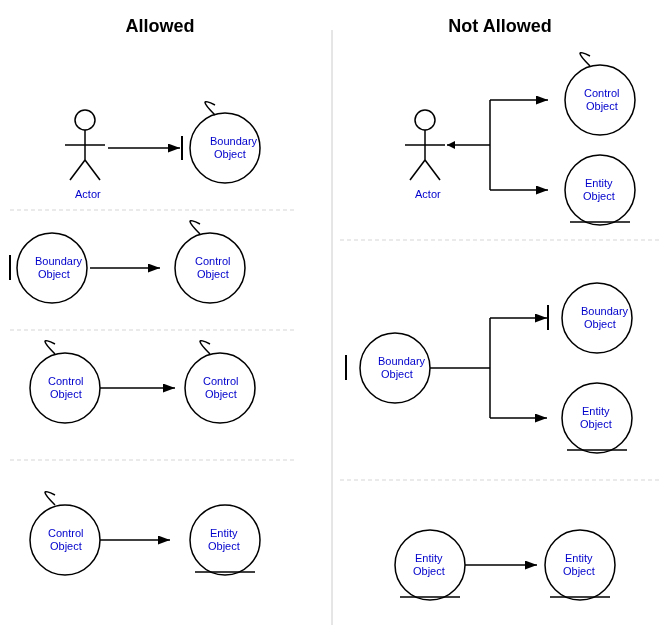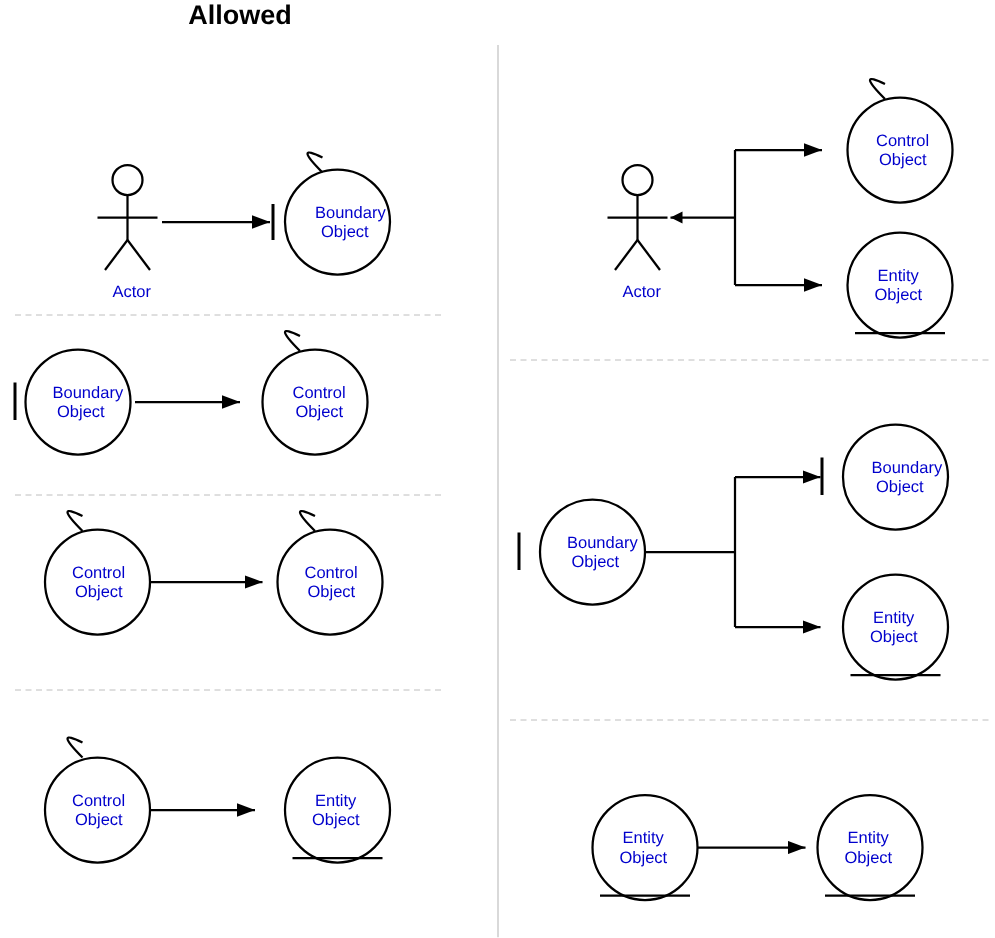--- a/index.html
+++ b/index.html
@@ -14,41 +14,42 @@
     .page-container {
       width: 663px;
       height: 625px;
       position: relative;
     }
     .column-header {
       font-size: 18px;
       font-weight: bold;
       text-align: center;
       position: absolute;
-      top: 0;
+      top: 16px;
     }
     .allowed-header { left: 60px; width: 200px; }
     .not-allowed-header { left: 390px; width: 220px; }
 
     
     .diagram-label {
       font-size: 11px;
       font-family: Arial, sans-serif;
     }
     .actor-label { fill: #0000cc; font-size: 11px; }
     .boundary-label { fill: #0000cc; }
     .control-label { fill: #0000cc; }
     .entity-label { fill: #0000cc; }
   </style>
 </head>
 <body>
 
 <div class="page-container">
 
   <div class="column-header allowed-header">Allowed</div>
+  <div class="column-header not-allowed-header">Not Allowed</div>
 
   <svg width="663" height="625" style="position:absolute;top:0;left:0;">
 
     <line x1="332" y1="30" x2="332" y2="625" stroke="#ccc" stroke-width="1"></line>
 
     <circle cx="85" cy="120" r="10" stroke="#000" stroke-width="1.5" fill="none"></circle>
     <line x1="85" y1="130" x2="85" y2="160" stroke="#000" stroke-width="1.5"></line>
     <line x1="65" y1="145" x2="105" y2="145" stroke="#000" stroke-width="1.5"></line>
     <line x1="85" y1="160" x2="70" y2="180" stroke="#000" stroke-width="1.5"></line>
     <line x1="85" y1="160" x2="100" y2="180" stroke="#000" stroke-width="1.5"></line>

